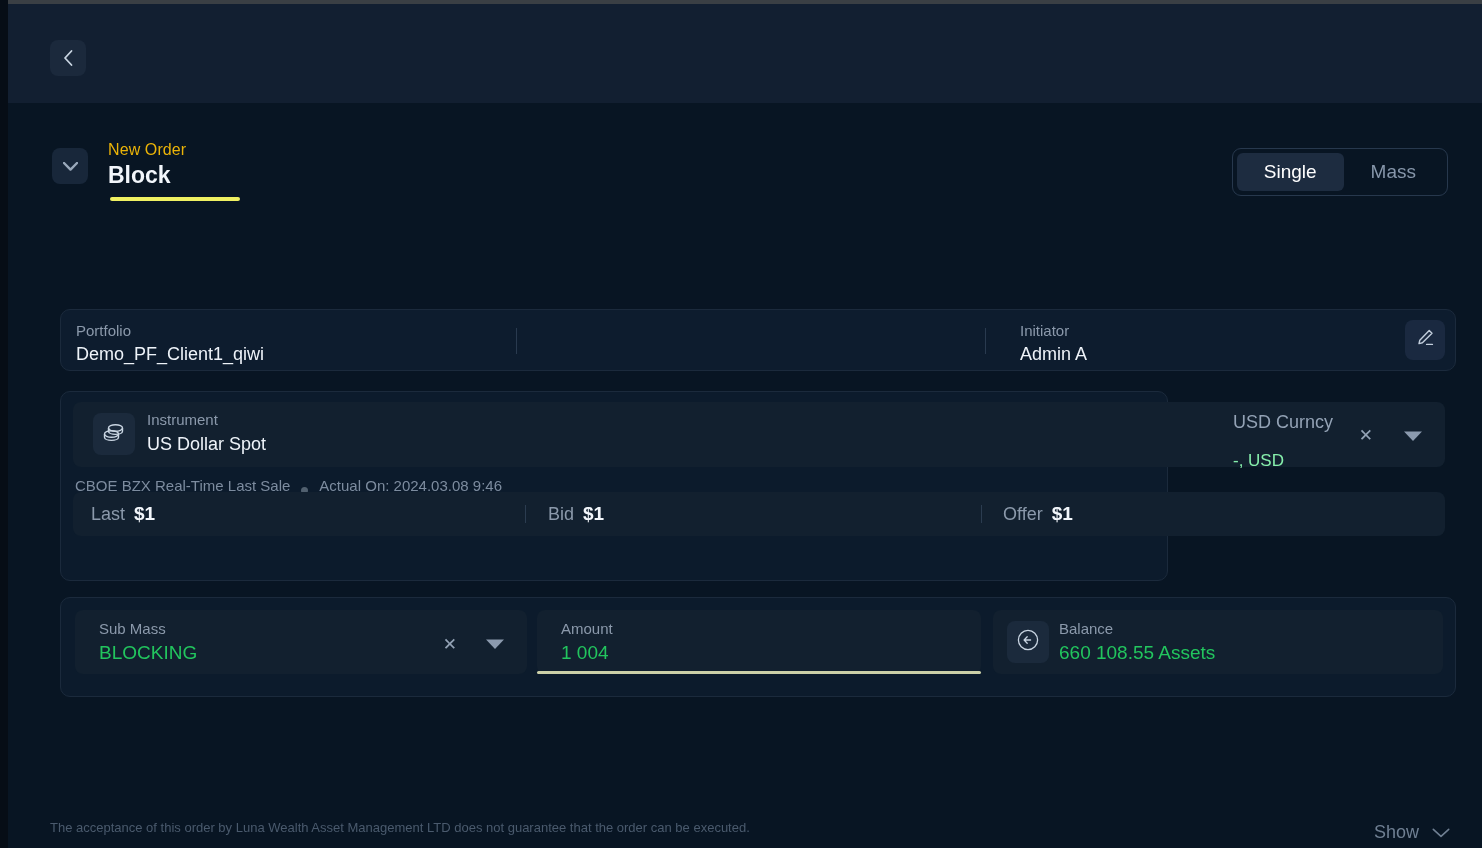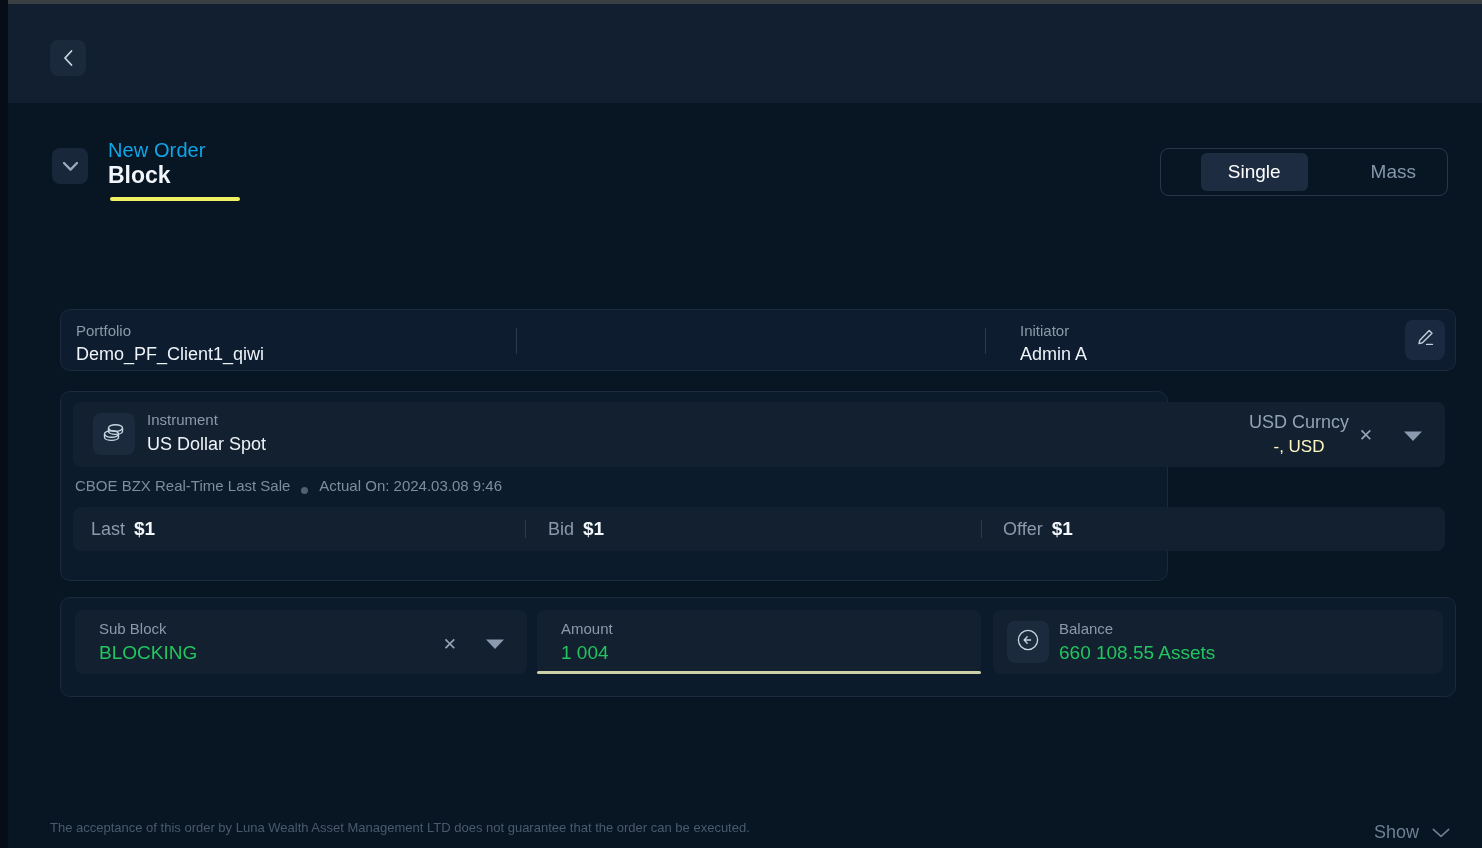--- a/index.html
+++ b/index.html
@@ -34,34 +34,34 @@
 
   .body-area { position:absolute; left:0; top:99px; width:1474px; height:745px; background:#081523; }
 
   
   .order-head { position:absolute; left:44px; top:37px; display:flex; align-items:flex-start; }
   .caret-box {
     width:36px; height:36px; background:#18273a; border-radius:8px; cursor:pointer;
     display:flex; align-items:center; justify-content:center; margin-top:8px;
   }
   .order-labels { margin-left:20px; }
-  .order-kicker { font-size:20px; color:#0ea5e9; letter-spacing:.1px; line-height:20px; }
+  .order-kicker { font-size:16px; color:#eab308; letter-spacing:.1px; line-height:20px; }
   .order-title { font-size:23px; font-weight:bold; color:#f2f6fb; line-height:29px; margin-top:1px; }
   .order-underline { width:130px; height:4px; background:#eff062; border-radius:2px; margin-top:7px; margin-left:2px; }
 
   
   .segmented {
     position:absolute; right:34px; top:45px;
     display:flex; align-items:center;
     border:1px solid #27384d; border-radius:9px; padding:4px;
     background:transparent;
   }
   .seg {
     padding:7px 27px; font-size:19px; border-radius:6px; cursor:pointer;
-    color:#8696aa; line-height:24px;margin-left:36px;
+    color:#8696aa; line-height:24px;
   }
   .seg.active { background:#1d2c40; color:#ffffff; }
 
   
   .card {
     position:absolute; background:#0d1c2e; border:1px solid #1b2a3c; border-radius:10px;
   }
 
   
   .info-card { left:52px; top:206px; width:1396px; height:62px; }
@@ -82,31 +82,31 @@
     background:#12202f; border-radius:8px;
   }
   .instr-icon {
     position:absolute; left:20px; top:11px; width:42px; height:42px;
     background:#1b2a3c; border-radius:8px; display:flex; align-items:center; justify-content:center;
   }
   .instr-text { position:absolute; left:74px; top:8px; }
   .instr-label { font-size:15px; color:#8b99ab; line-height:19px; }
   .instr-value { font-size:18px; color:#eef3f9; line-height:24px; margin-top:3px; }
 
-  .ccy-block { position:absolute; right:96px; top:8px; text-align:center; }
+  .ccy-block { position:absolute; right:112px; top:8px; text-align:left; }
   .ccy-main { font-size:18px; color:#93a2b5; line-height:24px; }
-  .ccy-sub  { font-size:17px; color:#fef9c3; line-height:23px; margin-top:1px; }
+  .ccy-sub  { font-size:17px; color:#86efac; line-height:23px; margin-top:15px; }
   .ccy-clear { position:absolute; right:72px; top:25px; font-size:17px; color:#93a2b5; cursor:pointer; line-height:17px; }
   .ccy-caret { position:absolute; right:22px; top:26px; cursor:pointer; }
 
   .meta-line { position:absolute; left:14px; top:85px; display:flex; align-items:flex-end; font-size:15px; color:#7d8c9f; }
   .meta-dot { width:7px; height:7px; border-radius:50%; background:#51606f; margin:0 11px; }
 
   .quote-row {
-    position:absolute; left:12px; top:115px; width:1372px; height:44px;
+    position:absolute; left:12px; top:100px; width:1372px; height:44px;
     background:#12202f; border-radius:8px; display:flex; align-items:center;
   }
   .quote-cell { position:absolute; display:flex; align-items:baseline; }
   .q-label { font-size:18px; color:#8b99ab; }
   .q-value { font-size:19px; font-weight:bold; color:#f2f6fb; margin-left:9px; }
   .qdiv { position:absolute; width:1px; height:18px; background:#2b3c50; top:13px; }
 
   
   .fields-card { left:52px; top:494px; width:1396px; height:100px; background:#0c1b2c; }
   .field {
@@ -259,21 +259,21 @@
           <div class="quote-cell" style="left:930px;">
             <span class="q-label">Offer</span>
             <span class="q-value">$1</span>
           </div>
         </div>
       </div>
 
       <div class="card fields-card">
 
         <div class="field" style="left:14px; width:452px;">
-          <div class="f-label">Sub Block</div>
+          <div class="f-label">Sub Mass</div>
           <div class="f-value">BLOCKING</div>
           <div class="f-clear" style="right:70px; top:24px;">✕</div>
           <div class="f-caret" style="right:22px; top:26px;">
             <svg width="20" height="12" viewBox="0 0 20 12">
                 <path d="M1 1.5 H19 L10 11 Z" fill="#8b9aae"></path>
               </svg>
           </div>
         </div>
 
         <div class="field" style="left:476px; width:444px;">

